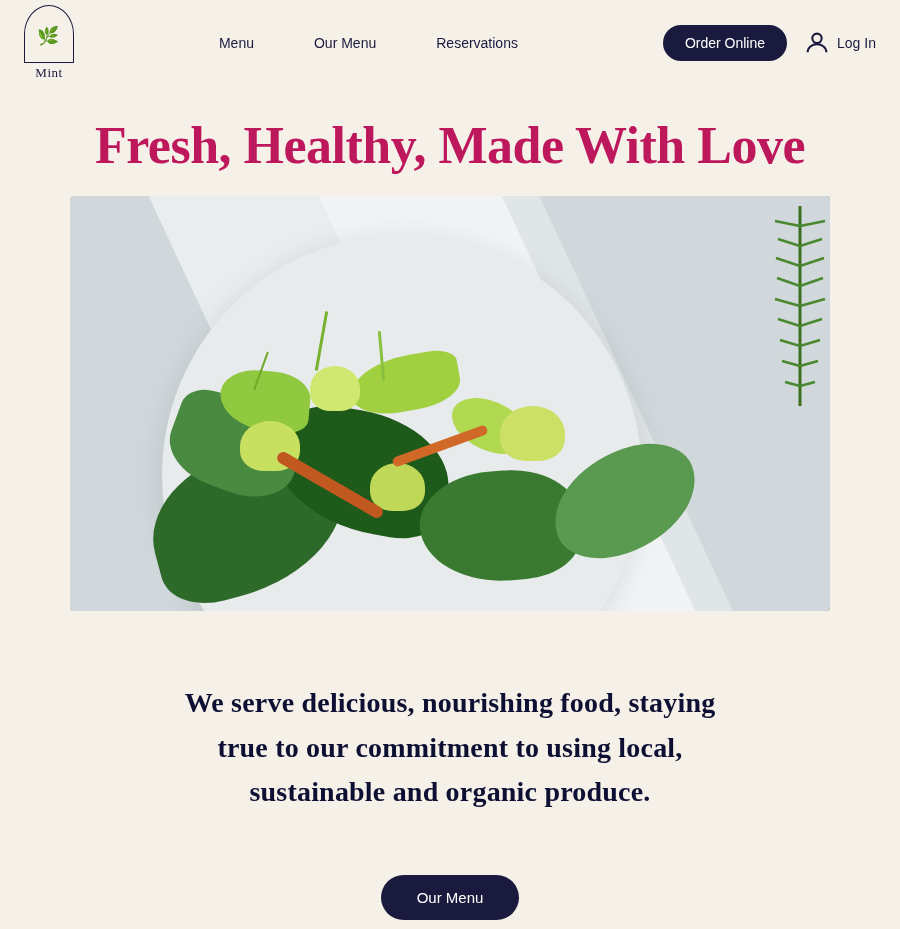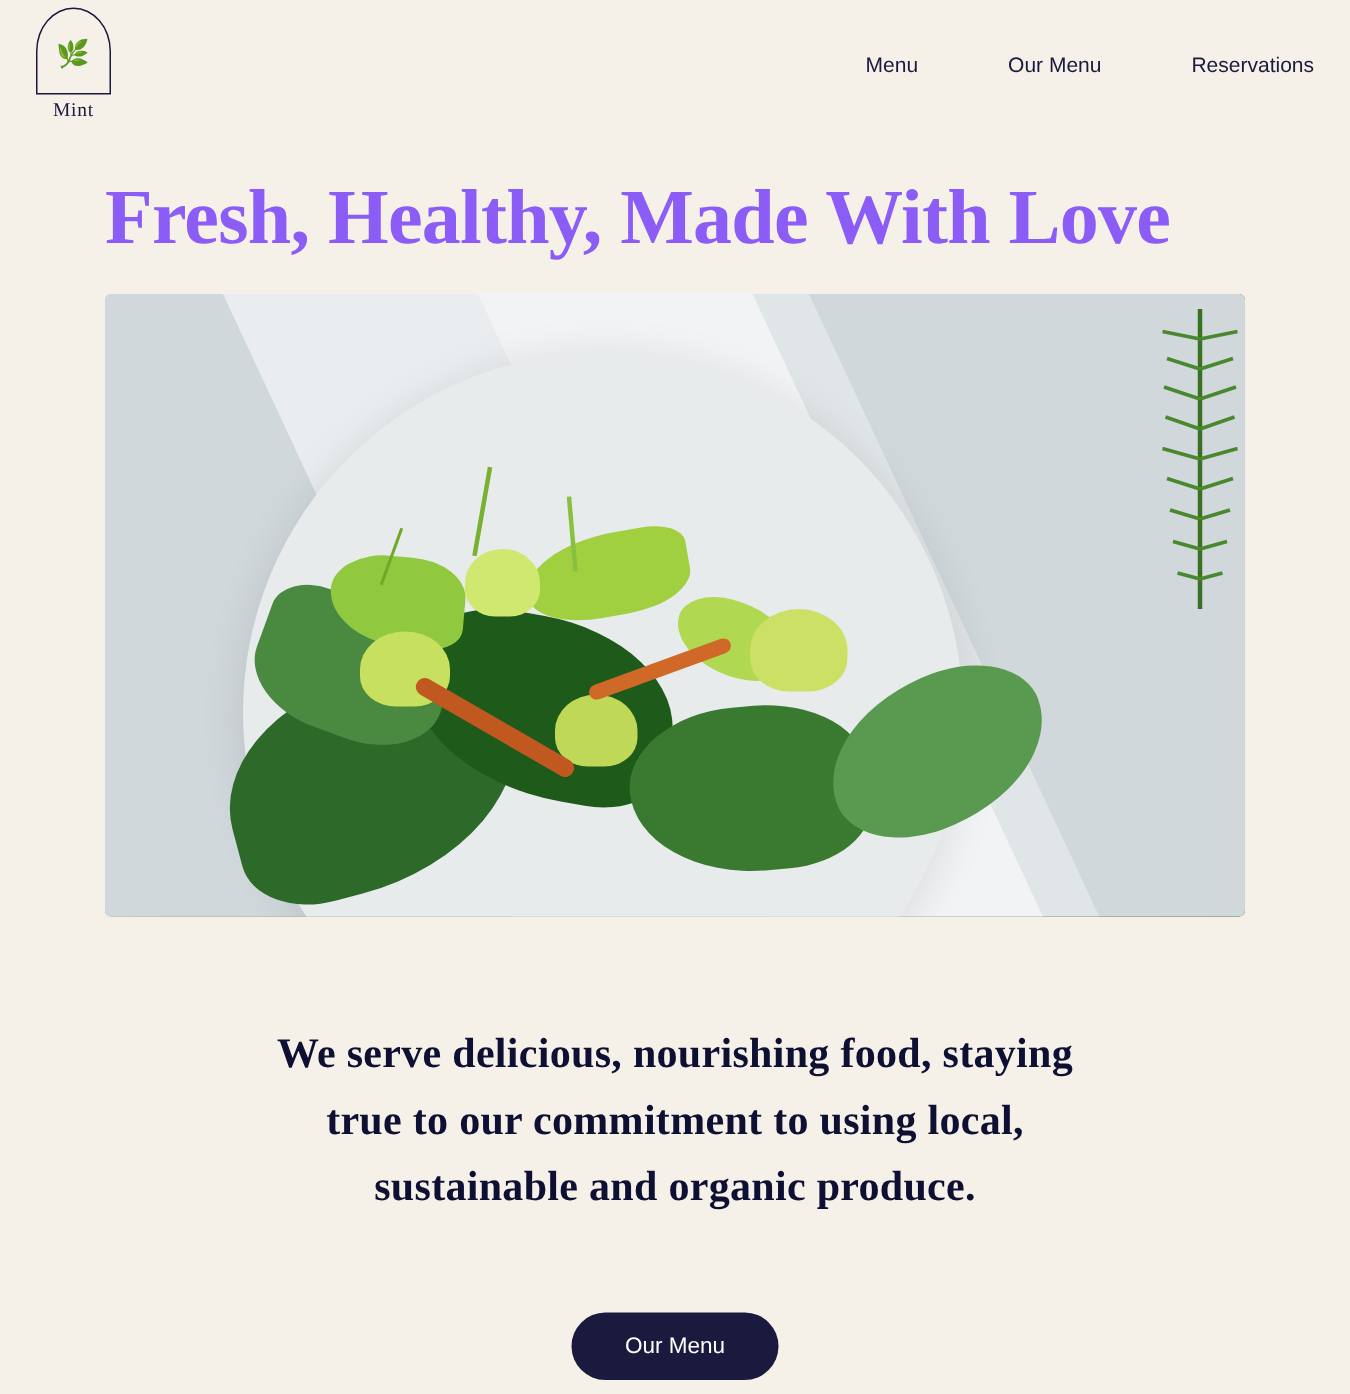--- a/index.html
+++ b/index.html
@@ -116,24 +116,25 @@
 
     
     main {
       padding: 30px 70px 60px 70px;
     }
 
     .hero-title {
       font-family: Georgia, 'Times New Roman', serif;
       font-size: 52px;
       font-weight: 700;
-      color: #8b5cf6;
+      color: #be185d;
       line-height: 1.15;
       margin-bottom: 20px;
       letter-spacing: -0.5px;
+      text-align: center;
     }
 
     .hero-image-container {
       width: 100%;
       height: 415px;
       border-radius: 4px;
       overflow: hidden;
       position: relative;
       background: linear-gradient(135deg, #c8d8c0 0%, #8aaa70 30%, #4a7a3a 60%, #2d5a20 100%);
       margin-bottom: 50px;
@@ -434,20 +435,30 @@
     </div>
     <span class="logo-text">Mint</span>
   </div>
 
   <nav>
     <a>Menu</a>
     <a>Our Menu</a>
     <a>Reservations</a>
   </nav>
 
+  <div class="header-actions">
+    <button class="btn-order">Order Online</button>
+    <div class="login-area">
+      <svg class="user-icon" viewBox="0 0 24 24" fill="none" stroke="#1a1a3e" stroke-width="1.8">
+        <circle cx="12" cy="8" r="4"></circle>
+        <path d="M4 20c0-4 3.6-7 8-7s8 3 8 7"></path>
+      </svg>
+      <span class="login-text">Log In</span>
+    </div>
+  </div>
 </header>
 
 <main>
 
   <h1 class="hero-title">Fresh, Healthy, Made With Love</h1>
 
   <div class="hero-image-container">
     <div class="hero-image-canvas">
 
       <div class="img-bg"></div>

